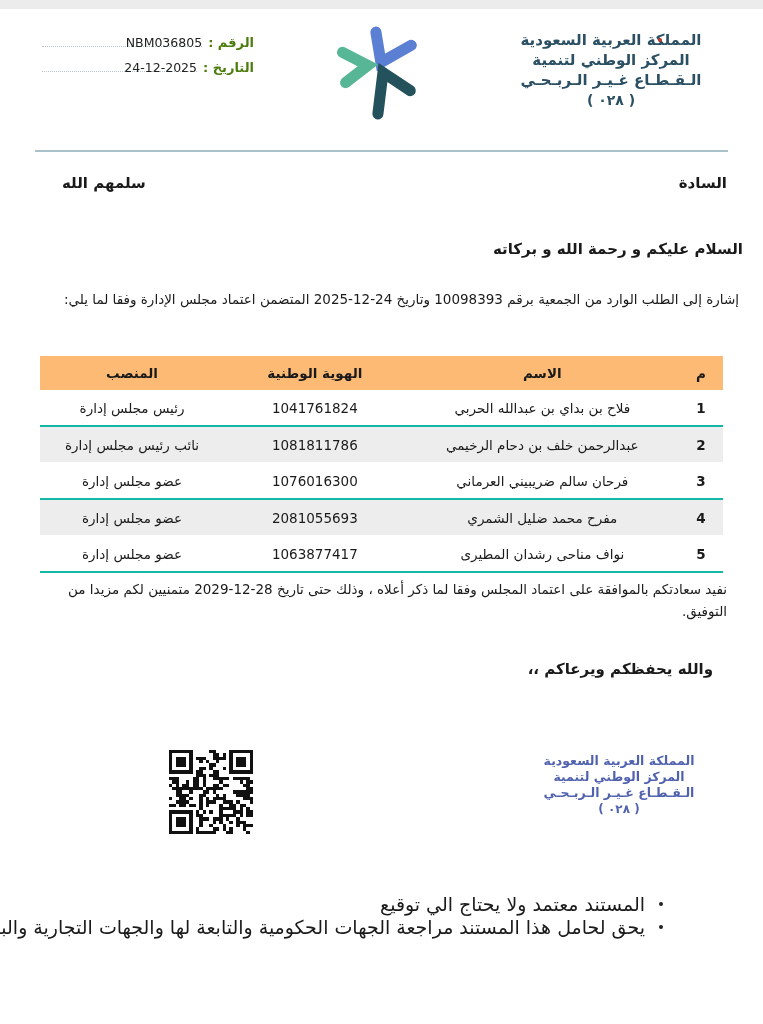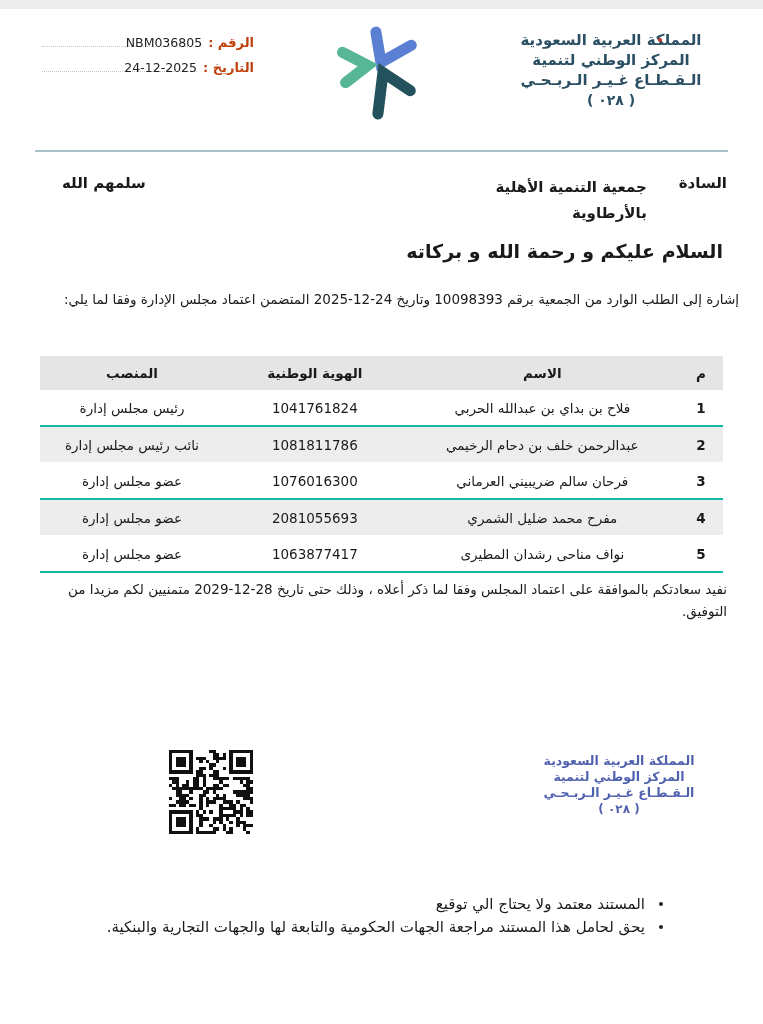--- a/index.html
+++ b/index.html
@@ -11,21 +11,21 @@
     font-family:"DejaVu Sans", sans-serif;
     color:#1a1a1a;
     direction:rtl;
     overflow:hidden;
   }
   .top-edge{position:absolute;top:0;left:0;width:763px;height:9px;background:#ececec;}
 
   
   .fields{position:absolute;top:32px;left:42px;width:212px;direction:rtl;}
   .field-row{display:flex;align-items:flex-end;margin-bottom:7px;height:18px;}
-  .field-label{color:#c2410c;font-weight:bold;font-size:13px;white-space:nowrap;margin-top:42px;}
+  .field-label{color:#4d7c0f;font-weight:bold;font-size:13px;white-space:nowrap;margin-top:42px;}
   .field-line{flex:1;border-bottom:1px dotted #b9c6cc;margin:0 6px 3px 0;height:14px;
               display:flex;align-items:flex-end;}
   .field-value{direction:ltr;unicode-bidi:embed;font-size:12.5px;color:#222;
                transform:translateY(4px);white-space:nowrap;text-align:center;}
 
   .logo{position:absolute;left:342px;top:20px;width:92px;height:106px;}
   .logo svg{overflow:visible;}
 
   .org{position:absolute;top:30px;right:36px;width:232px;text-align:center;
        color:#2b4f63;font-weight:bold;font-size:15px;line-height:20px;}
@@ -37,29 +37,29 @@
              border-top:2px solid #a9c2ca;}
 
   
   .addressee{position:absolute;top:174px;left:36px;right:36px;display:flex;
              align-items:flex-start;font-weight:bold;font-size:15px;}
   .addr-label{margin-left:32px;white-space:nowrap;}
   .addr-name{width:168px;line-height:1.75;}
   .addr-spacer{flex:1;}
   .addr-honorific{margin-left:26px;white-space:nowrap;}
 
-  .greeting{position:absolute;top:240px;right:40px;font-weight:bold;font-size:19px;}
+  .greeting{position:absolute;top:240px;right:20px;font-weight:bold;font-size:15px;}
 
   .reference{position:absolute;top:288px;right:24px;left:36px;font-size:13.5px;
              line-height:1.65;}
 
   
   .board-table{position:absolute;top:356px;right:40px;left:40px;border-collapse:collapse;
                width:683px;font-size:13.5px;direction:rtl;}
-  .board-table th{background:#e5e5e5;font-weight:bold;height:34px;text-align:center;
+  .board-table th{background:#fdba74;font-weight:bold;height:34px;text-align:center;
                   padding:0 4px;}
   .board-table td{height:35px;text-align:center;padding:0 4px;
                   border-bottom:2px solid #14b8a6;}
   .board-table tr:nth-child(even) td{background:#ededed;border-bottom:1px solid #fff;}
   .col-num{width:38px;font-weight:bold;}
   .col-name{width:280px;}
   .col-id{width:180px;}
   .col-pos{width:185px;}
   .cell-id{direction:ltr;unicode-bidi:embed;}
 
@@ -69,21 +69,21 @@
   .farewell{position:absolute;top:660px;right:50px;font-weight:bold;font-size:15px;}
 
   
   .qr{position:absolute;left:169px;top:750px;width:84px;height:84px;}
   .qr svg{width:84px;height:84px;shape-rendering:crispEdges;fill:#111;}
   .stamp{position:absolute;top:753px;right:62px;width:164px;text-align:center;
          color:#4254a8;font-weight:bold;font-size:12.5px;line-height:16px;opacity:.92;}
   .stamp .org-num{font-size:12px;letter-spacing:2px;}
 
   
-  .footer-notes{position:absolute;top:892px;right:100px;left:60px;font-size:15px;}
+  .footer-notes{position:absolute;top:892px;right:100px;left:60px;font-size:19px;}
   .note-row{display:flex;align-items:center;justify-content:flex-start;height:23px;}
   .note-bullet{width:4px;height:4px;border-radius:50%;background:#222;margin-left:14px;
                flex:0 0 auto;}
   .note-text{white-space:nowrap;}
 </style>
 </head>
 <body>
 
 <div class="page">
 
@@ -117,21 +117,20 @@
     <div>المركز الوطني لتنمية</div>
     <div>الـقـطـاع غـيـر الـربـحـي</div>
     <div class="org-num">( ٠٢٨ )</div>
   </div>
   <div class="red-dot"></div>
 
   <div class="separator"></div>
 
   <div class="addressee">
     <span class="addr-label">السادة</span>
-    <span class="addr-name">جمعية التنمية الأهلية بالأرطاوية</span>
     <span class="addr-spacer"></span>
     <span class="addr-honorific">سلمهم الله</span>
   </div>
 
   <div class="greeting">السلام عليكم و رحمة الله و بركاته</div>
 
   <div class="reference">إشارة إلى الطلب الوارد من الجمعية برقم  10098393  وتاريخ  24-12-2025  المتضمن اعتماد مجلس الإدارة وفقا لما يلي:</div>
 
   <table class="board-table">
     <thead>
@@ -171,20 +170,21 @@
         <td class="col-num">5</td>
         <td class="col-name">نواف مناحى رشدان المطيرى</td>
         <td class="col-id cell-id">1063877417</td>
         <td class="col-pos">عضو مجلس إدارة</td>
       </tr>
     </tbody>
   </table>
 
   <div class="closing">نفيد سعادتكم بالموافقة على اعتماد المجلس وفقا لما ذكر أعلاه ، وذلك حتى تاريخ 28-12-2029 متمنيين لكم مزيدا من التوفيق.</div>
 
+  <div class="farewell">والله يحفظكم ويرعاكم ،،</div>
 
   <div class="qr">
     <svg viewBox="0 0 25 25" xmlns="http://www.w3.org/2000/svg">
         <rect x="0" y="0" width="1" height="1"></rect>
         <rect x="1" y="0" width="1" height="1"></rect>
         <rect x="2" y="0" width="1" height="1"></rect>
         <rect x="3" y="0" width="1" height="1"></rect>
         <rect x="4" y="0" width="1" height="1"></rect>
         <rect x="5" y="0" width="1" height="1"></rect>
         <rect x="6" y="0" width="1" height="1"></rect>

